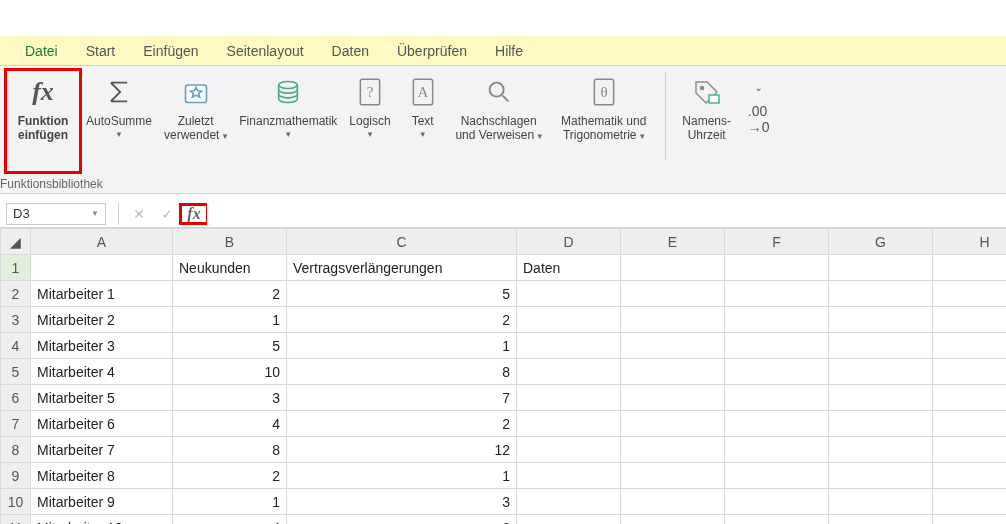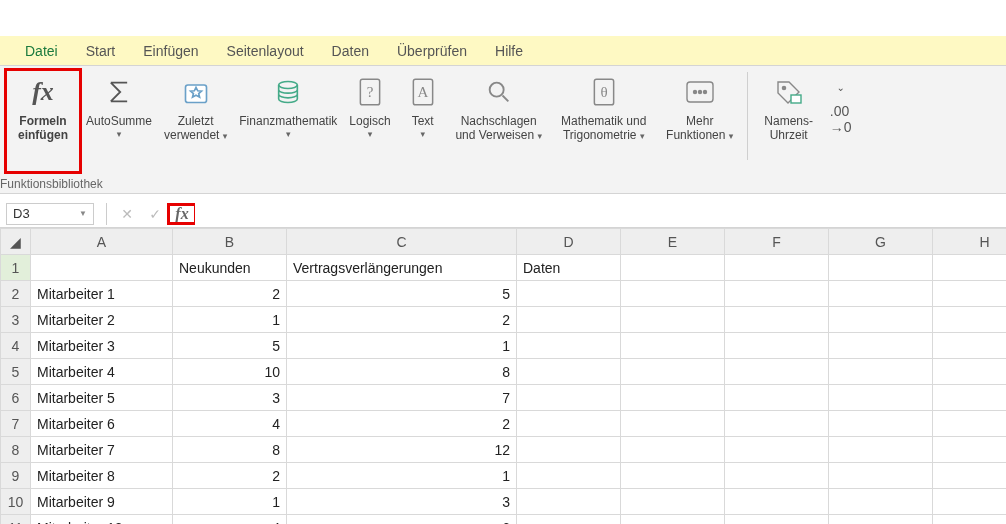--- a/index.html
+++ b/index.html
@@ -124,21 +124,21 @@
     height: 28px;
     border-bottom: 1px solid #d4d4d4;
     background: #fff;
     margin-top: 6px;
   }
   .namebox {
     display: flex;
     align-items: center;
     border: 1px solid #ccc;
     height: 22px;
-    width: 88px;
+    width: 100px;
     margin: 0 6px;
     padding: 0 6px;
     font-size: 13px;
     color: #333;
     background: #fff;
     justify-content: space-between;
   }
   .namebox .dd { font-size: 8px; color: #888; }
   .fb-sep { width: 1px; height: 22px; background: #ccc; margin: 0 6px; }
   .fb-btn {
@@ -209,21 +209,21 @@
   <div class="tab">Überprüfen</div>
   <div class="tab">Hilfe</div>
 </div>
 
 <div class="ribbon">
   <div class="ribbon-row">
     <div class="ribbon-btn red-box" style="min-width:74px;height:102px">
       <div class="icon-wrap">
           <span class="fx-text">fx</span>
         </div>
-      <div class="label"><span>Formeln</span><br><span>einfügen</span></div>
+      <div class="label"><span>Funktion</span><br><span>einfügen</span></div>
     </div>
 
     <div class="ribbon-btn">
       <div class="icon-wrap">
         <svg width="28" height="28" viewBox="0 0 24 24" fill="none" stroke="#555" stroke-width="1.6">
             <path d="M5 4h14M5 20h14M5 4l8 8-8 8"></path>
           </svg>
       </div>
       <div class="label">AutoSumme</div>
       <div class="caret">▾</div>
@@ -277,31 +277,20 @@
       <div class="label"><span>Nachschlagen</span><br><span>und Verweisen</span> <span class="caret">▾</span></div>
     </div>
     <div class="ribbon-btn" style="min-width:110px">
       <div class="icon-wrap">
         <svg width="26" height="30" viewBox="0 0 24 28" fill="none" stroke="#888" stroke-width="1.4">
             <rect x="3" y="2" width="18" height="24" rx="2"></rect>
             <text x="12" y="19" font-size="14" text-anchor="middle" fill="#888" font-family="Georgia" stroke="none">θ</text>
           </svg>
       </div>
       <div class="label"><span>Mathematik und</span><br><span>Trigonometrie</span> <span class="caret">▾</span></div>
-    </div>
-    <div class="ribbon-btn" style="min-width:82px">
-      <div class="icon-wrap">
-        <svg width="30" height="26" viewBox="0 0 30 26" fill="none" stroke="#888" stroke-width="1.4">
-            <rect x="2" y="3" width="26" height="20" rx="3"></rect>
-            <circle cx="10" cy="13" r="1.5" fill="#888"></circle>
-            <circle cx="15" cy="13" r="1.5" fill="#888"></circle>
-            <circle cx="20" cy="13" r="1.5" fill="#888"></circle>
-          </svg>
-      </div>
-      <div class="label"><span>Mehr</span><br><span>Funktionen</span> <span class="caret">▾</span></div>
     </div>
 
     <div class="vsep"></div>
 
     <div class="ribbon-btn" style="min-width:70px">
       <div class="icon-wrap">
         <svg width="30" height="28" viewBox="0 0 30 28" fill="none" stroke="#888" stroke-width="1.4">
             <path d="M4 4h11l10 10-11 11L4 15z"></path>
             <circle cx="10" cy="10" r="1.6" fill="#888"></circle>
             <rect x="17" y="17" width="10" height="8" fill="#fff" stroke="#4a8"></rect>

